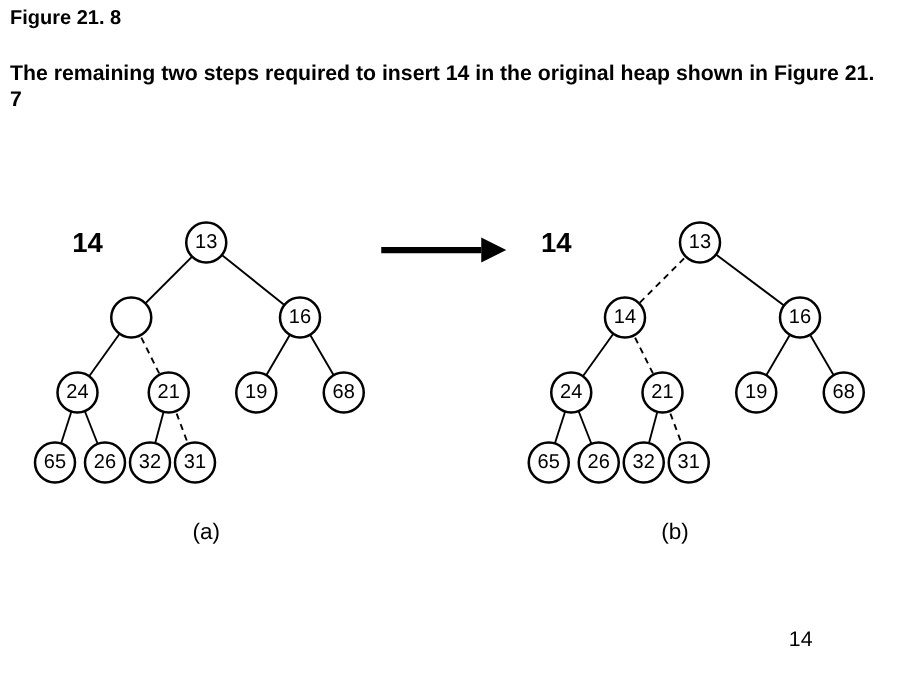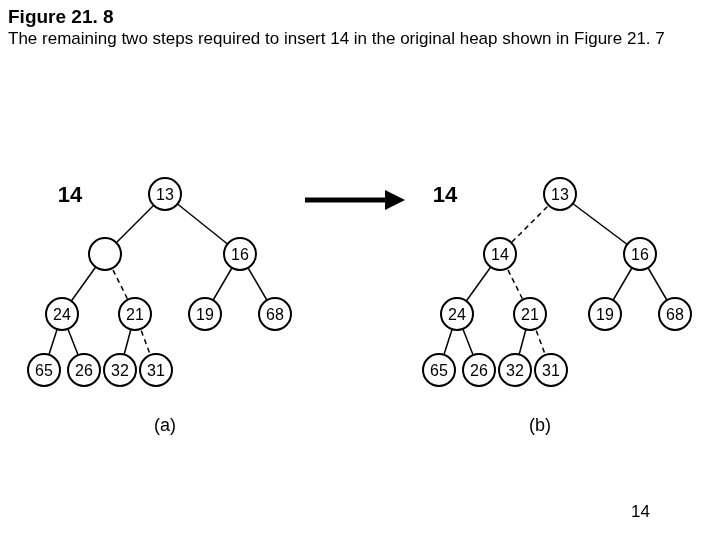--- a/index.html
+++ b/index.html
@@ -10,29 +10,30 @@
     background: #fff;
     font-family: Arial, Helvetica, sans-serif;
     color: #000;
     position: relative;
   }
   .title {
     position: absolute;
     top: 6px;
     left: 8px;
     font-weight: bold;
-    font-size: 19px;
+    font-size: 16px;
   }
   .caption {
     position: absolute;
-    top: 28px;
+    top: 48px;
     left: 8px;
     right: 20px;
     font-size: 17px;
     line-height: 1.25;
+    font-weight: bold;
   }
   .pagenum {
     position: absolute;
     right: 70px;
     bottom: 18px;
     font-size: 17px;
   }
   svg.fig {
     position: absolute;
     top: 160px;

